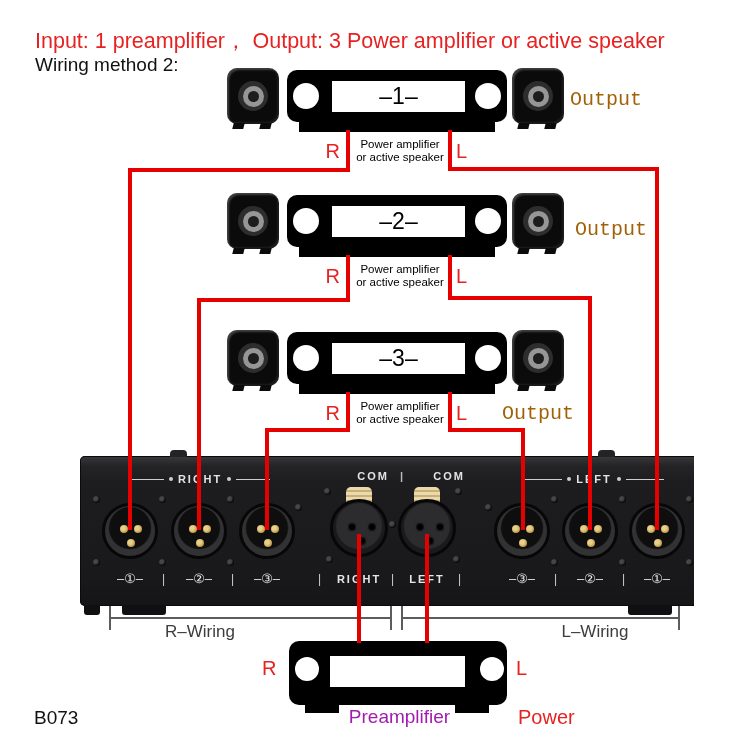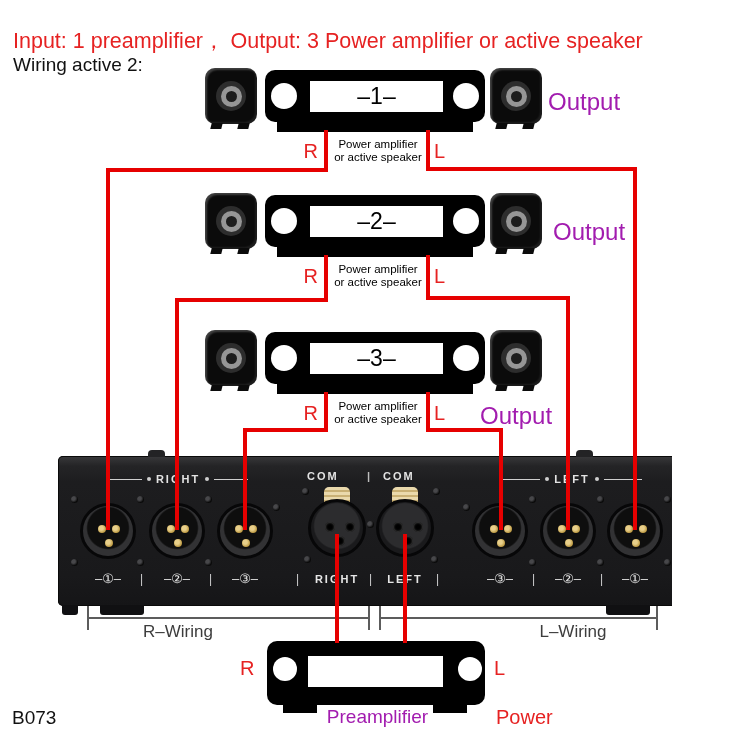--- a/index.html
+++ b/index.html
@@ -1,35 +1,35 @@
 <!DOCTYPE html>
 <html><head>
 <meta charset="utf-8">
 <style>
   html,body{margin:0;padding:0;background:#fff;}
   .page{position:relative;width:672px;height:750px;background:#ffffff;overflow:hidden;
-        font-family:"Liberation Sans", sans-serif;}
+        font-family:"Liberation Sans", sans-serif;margin-left:22px;}
   .title{position:absolute;left:13px;top:26px;font-size:21.5px;color:#e62222;white-space:nowrap;}
   .subtitle{position:absolute;left:13px;top:54px;font-size:19px;color:#111;}
   .model{position:absolute;left:12px;top:707px;font-size:19px;color:#111;}
 
   
   .amp{position:absolute;left:0;width:750px;height:100px;}
   .amp1{top:68px;} .amp2{top:193px;} .amp3{top:330px;}
   .amp-body{position:absolute;left:265px;top:2px;width:220px;height:52px;background:#000;border-radius:10px;}
   .amp-lip{position:absolute;left:277px;top:52px;width:196px;height:12px;background:#000;}
   .amp-hole{position:absolute;top:15px;width:26px;height:26px;border-radius:50%;background:#fff;}
   .hole-left{left:271px;} .hole-right{left:453px;}
   .amp-screen{position:absolute;left:310px;top:13px;width:133px;height:31px;background:#fff;
               display:flex;align-items:center;justify-content:center;font-size:23px;color:#000;}
   .amp-r{position:absolute;left:288px;top:72px;width:30px;text-align:right;font-size:20px;color:#e62222;}
   .amp-l{position:absolute;left:434px;top:72px;font-size:20px;color:#e62222;}
   .amp-desc{position:absolute;left:330px;top:70px;width:96px;text-align:center;
             font-size:11.5px;line-height:13px;color:#000;}
-  .amp-output{position:absolute;font-size:24px;color:#a21caf;}
+  .amp-output{position:absolute;font-size:20px;color:#a16207;font-family:Liberation Mono, monospace;}
   .amp1 .amp-output{left:548px;top:20px;}
   .amp2 .amp-output{left:553px;top:25px;}
   .amp3 .amp-output{left:480px;top:72px;}
 
   
   .spk{position:absolute;top:0;width:52px;height:62px;}
   .spk-left{left:205px;} .spk-right{left:490px;}
   .spk-body{position:absolute;left:0;top:0;width:52px;height:56px;background:#0b0b0b;border-radius:10px;
             box-shadow:inset 2px 2px 2px rgba(255,255,255,.22), inset -2px -2px 2px rgba(255,255,255,.08);}
   .spk-driver{position:absolute;left:11px;top:13px;width:30px;height:30px;border-radius:50%;background:#2d2d2d;
@@ -47,21 +47,21 @@
   .bump{position:absolute;top:450px;width:17px;height:7px;background:#232325;border-radius:4px 4px 0 0;}
   .dev-foot{position:absolute;top:605px;height:10px;background:#101012;border-radius:0 0 3px 3px;}
 
   .sec{position:absolute;top:472px;display:flex;align-items:center;gap:5px;height:14px;}
   .sec-right{left:108px;width:140px;} .sec-left{left:502px;width:140px;}
   .sec .hline{flex:1;height:1px;background:#cfcfcf;}
   .sec .dot{width:4px;height:4px;border-radius:50%;background:#cfcfcf;}
   .sec-text{color:#e3e3e3;font-size:11px;font-weight:bold;letter-spacing:2px;}
   .com-row{position:absolute;left:307px;top:470px;width:136px;display:flex;align-items:center;
            color:#e3e3e3;font-size:11px;font-weight:bold;letter-spacing:2px;}
-  .com-row span{display:block;text-align:left;}
+  .com-row span{display:block;text-align:right;}
   .com-row .c{width:60px;} .com-row .s{width:16px;color:#bdbdbd;}
 
   .xlr-m{position:absolute;top:503px;width:56px;height:56px;border-radius:50%;box-sizing:border-box;
          background:radial-gradient(circle at 50% 44%, #0e0e0e 0 54%, #323234 58% 84%, #131315 88%);
          border:3px solid #070708;}
   .pin{position:absolute;width:8px;height:8px;border-radius:50%;
        background:radial-gradient(circle at 40% 40%, #e8cf8a 0 30%, #bd9a43 70%, #70591f 100%);}
   .pin-a{left:15px;top:19px;} .pin-b{left:29px;top:19px;} .pin-c{left:22px;top:33px;}
 
   .xlr-f{position:absolute;top:499px;width:58px;height:58px;border-radius:50%;box-sizing:border-box;
@@ -103,21 +103,21 @@
   
   .wires{position:absolute;left:0;top:0;width:750px;height:750px;pointer-events:none;}
   .wires polyline,.wires line{fill:none;stroke:#e60000;stroke-width:4;}
 </style>
 </head>
 <body>
 
 <div class="page">
 
   <div class="title">Input: 1 preamplifier， Output: 3 Power amplifier or active speaker</div>
-  <div class="subtitle">Wiring active 2:</div>
+  <div class="subtitle">Wiring method 2:</div>
 
   <div class="amp amp1">
     <div class="spk spk-left">
       <div class="spk-body"></div>
       <div class="spk-driver">
           <div class="spk-driver-mid">
             <div class="spk-driver-in"></div>
           </div>
         </div>
       <div class="spk-foot sf1"></div>

